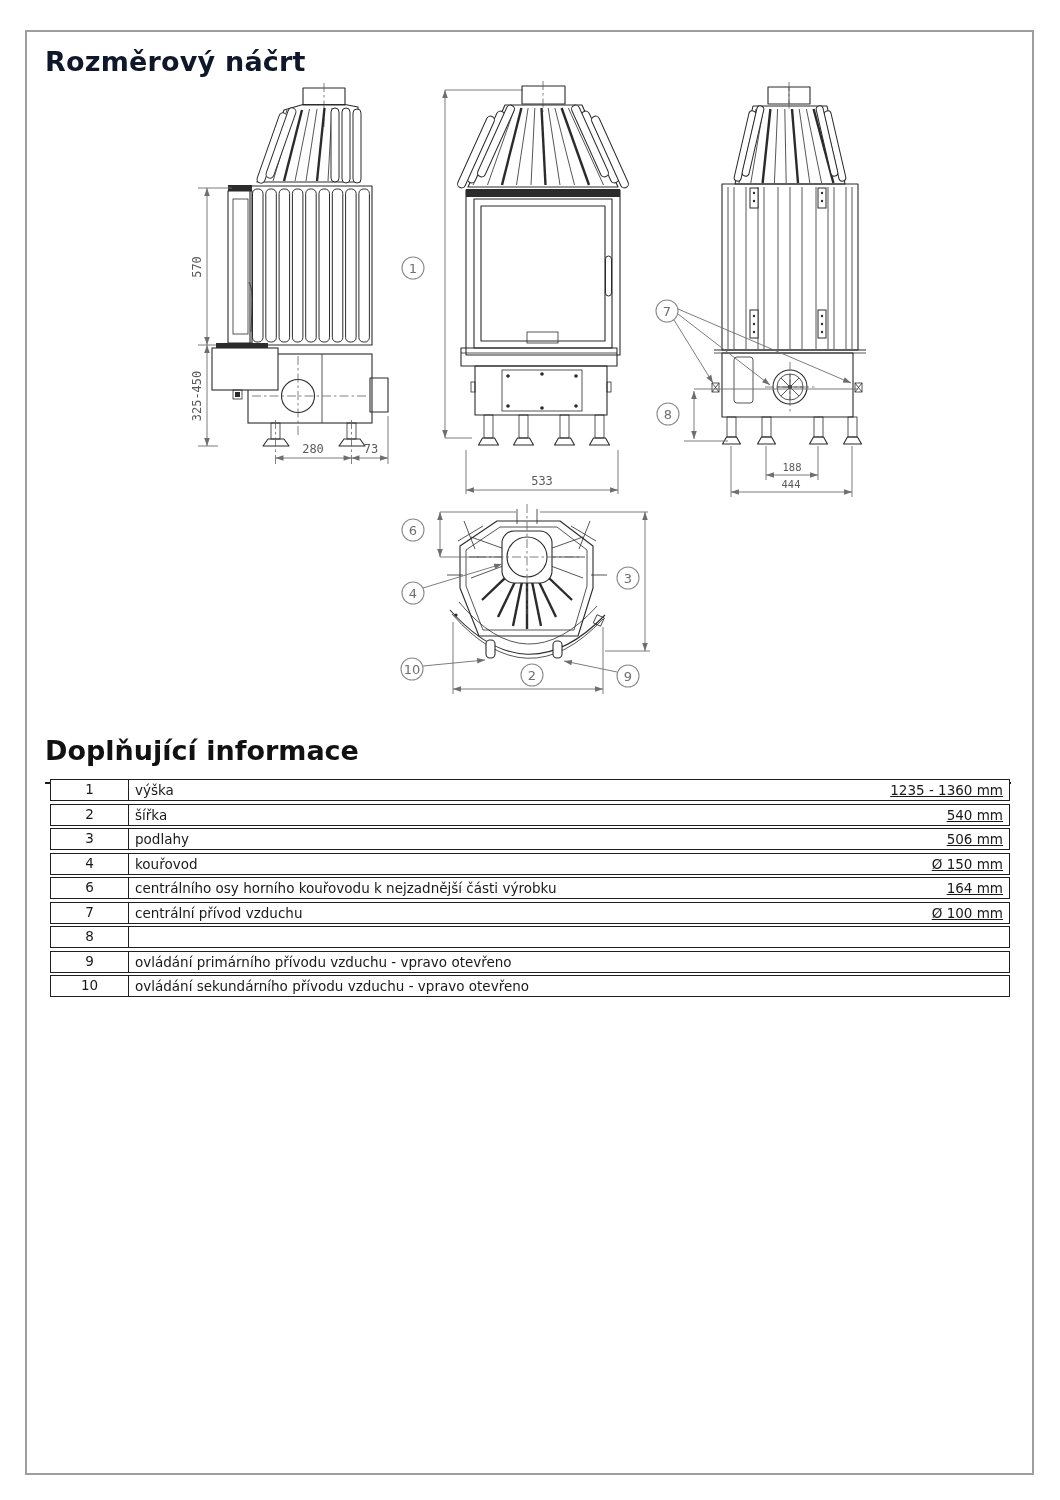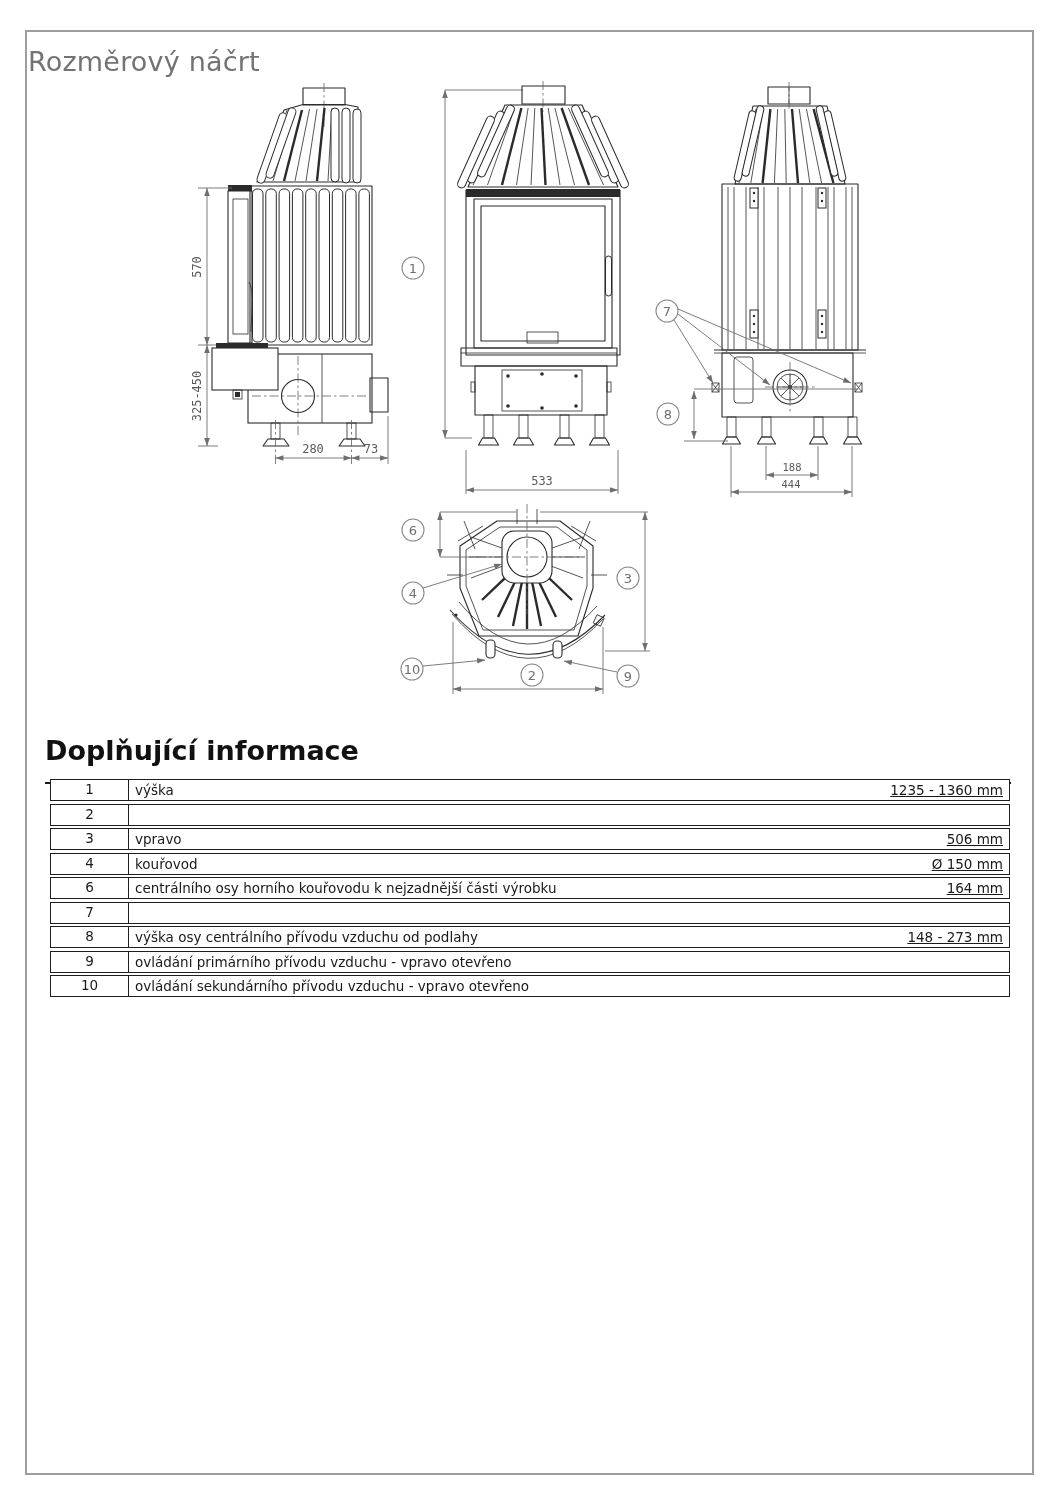--- a/index.html
+++ b/index.html
@@ -6,22 +6,22 @@
   html,body { background:#ffffff; }
   body {
     width:1060px; height:1500px; position:relative; overflow:hidden;
     font-family:"DejaVu Sans", sans-serif; color:#191919;
   }
   .page-frame {
     position:absolute; left:25px; top:30px; width:1009px; height:1445px;
     border:2px solid #9e9e9e; background:#ffffff;
   }
   .page-title {
-    position:absolute; left:28px; top:46px;
-    font-size:27px; font-weight:normal; color:#737373; letter-spacing:0.2px;
+    position:absolute; left:45px; top:46px;
+    font-size:27px; font-weight:bold; color:#0f172a; letter-spacing:0.2px;
   }
   .section-title {
     position:absolute; left:45px; top:735px; width:966px;
     font-size:27px; font-weight:bold; color:#111111;
     border-bottom:2px solid #1c1c1c; padding-bottom:16px;
   }
   .drawing-svg { position:absolute; left:30px; top:80px; }
 
   
   .info-table { position:absolute; left:50px; top:779px; width:960px; }
@@ -378,51 +378,55 @@
 <div class="info-table">
   <div class="trow">
     <div class="tnum">1</div>
     <div class="tdesc">
       <span class="tlabel">výška</span>
       <span class="tvalue">1235 - 1360 mm</span>
     </div>
   </div>
   <div class="trow">
     <div class="tnum">2</div>
+    <div class="tdesc">
+      <span class="tlabel">šířka</span>
+      <span class="tvalue">540 mm</span>
+    </div>
   </div>
   <div class="trow">
     <div class="tnum">3</div>
     <div class="tdesc">
-      <span class="tlabel">vpravo</span>
+      <span class="tlabel">podlahy</span>
       <span class="tvalue">506 mm</span>
     </div>
   </div>
   <div class="trow">
     <div class="tnum">4</div>
     <div class="tdesc">
       <span class="tlabel">kouřovod</span>
       <span class="tvalue">Ø 150 mm</span>
     </div>
   </div>
   <div class="trow">
     <div class="tnum">6</div>
     <div class="tdesc">
       <span class="tlabel">centrálního osy horního kouřovodu k nejzadnější části výrobku</span>
       <span class="tvalue">164 mm</span>
     </div>
   </div>
   <div class="trow">
     <div class="tnum">7</div>
+    <div class="tdesc">
+      <span class="tlabel">centrální přívod vzduchu</span>
+      <span class="tvalue">Ø 100 mm</span>
+    </div>
   </div>
   <div class="trow">
     <div class="tnum">8</div>
-    <div class="tdesc">
-      <span class="tlabel">výška osy centrálního přívodu vzduchu od podlahy</span>
-      <span class="tvalue">148 - 273 mm</span>
-    </div>
   </div>
   <div class="trow">
     <div class="tnum">9</div>
     <div class="tdesc">
       <span class="tlabel">ovládání primárního přívodu vzduchu - vpravo otevřeno</span>
       <span class="tvalue"></span>
     </div>
   </div>
   <div class="trow">
     <div class="tnum">10</div>

